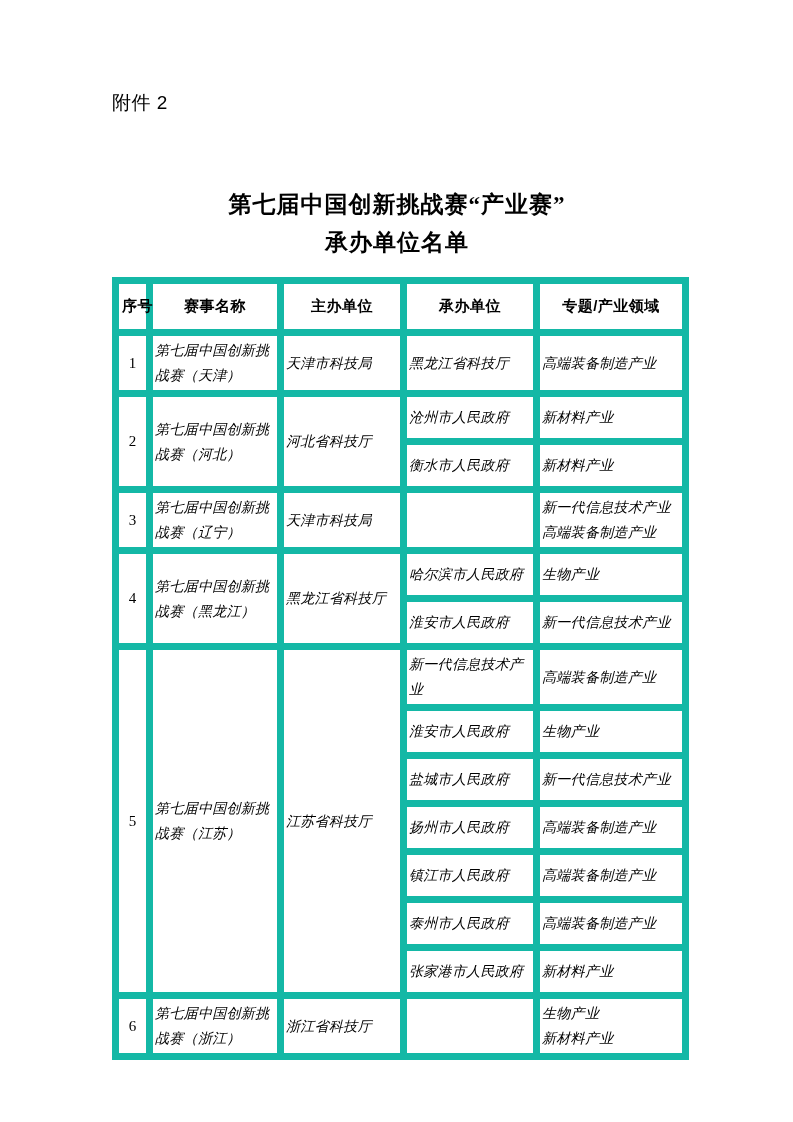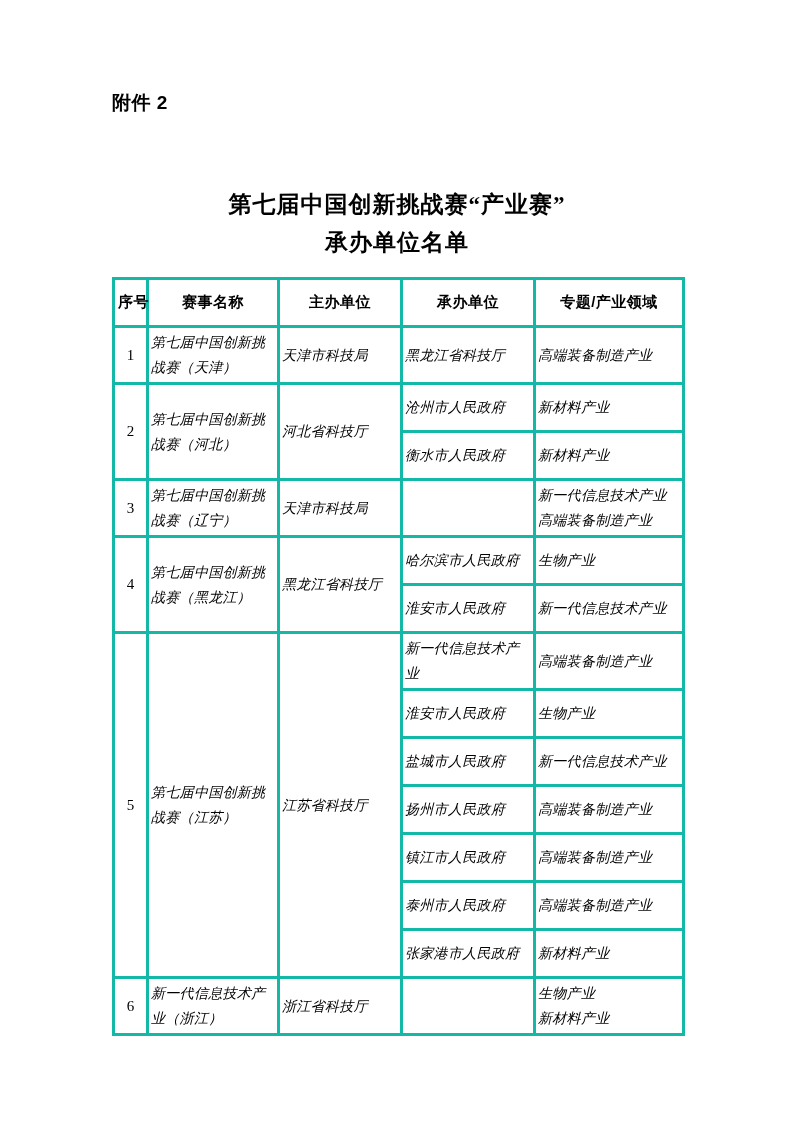--- a/index.html
+++ b/index.html
@@ -22,21 +22,21 @@
     width: 793px;
     height: 1122px;
   }
 
   
   .attach-label {
     position: absolute;
     left: 112px;
     top: 92px;
     font-family: "Liberation Sans", "DejaVu Sans", sans-serif;
-    font-weight: bold;
+    font-weight: normal;
     font-size: 19px;
     letter-spacing: 0.5px;
     line-height: 1.2;
     white-space: nowrap;
   }
 
   
   .doc-title {
     position: absolute;
     left: 112px;
@@ -65,21 +65,21 @@
     width: 570px;
     font-size: 13.5px;
   }
   table.main col.c-no    { width: 34px; }
   table.main col.c-name  { width: 131px; }
   table.main col.c-host  { width: 123px; }
   table.main col.c-org   { width: 133px; }
   table.main col.c-field { width: 149px; }
 
   table.main td, table.main th {
-    border: 3px solid #14b8a6;
+    border: 7px solid #14b8a6;
     vertical-align: middle;
     padding: 2px 3px;
     font-weight: normal;
   }
 
   
   tr.head-row th {
     height: 41px;
     text-align: center;
     font-family: "Liberation Sans", "DejaVu Sans", sans-serif;
@@ -231,21 +231,21 @@
             </td>
           </tr>
           <tr style="height: 48px;">
             <td class="body-cell tight">张家港市人民政府</td>
             <td class="body-cell tight">
               <span class="multi">新材料产业</span>
             </td>
           </tr>
           <tr style="height: 50px;">
             <td class="seq vtop" rowspan="1">6</td>
-            <td class="body-cell tight vtop" rowspan="1">新一代信息技术产业（浙江）</td>
+            <td class="body-cell tight vtop" rowspan="1">第七届中国创新挑战赛（浙江）</td>
             <td class="body-cell tight vtop" rowspan="1">浙江省科技厅</td>
             <td class="body-cell tight">
               <span class="cellblank"></span>
             </td>
             <td class="body-cell tight">
               <span class="multi">生物产业</span>
               <span class="multi">新材料产业</span>
             </td>
           </tr>
         </tbody>

